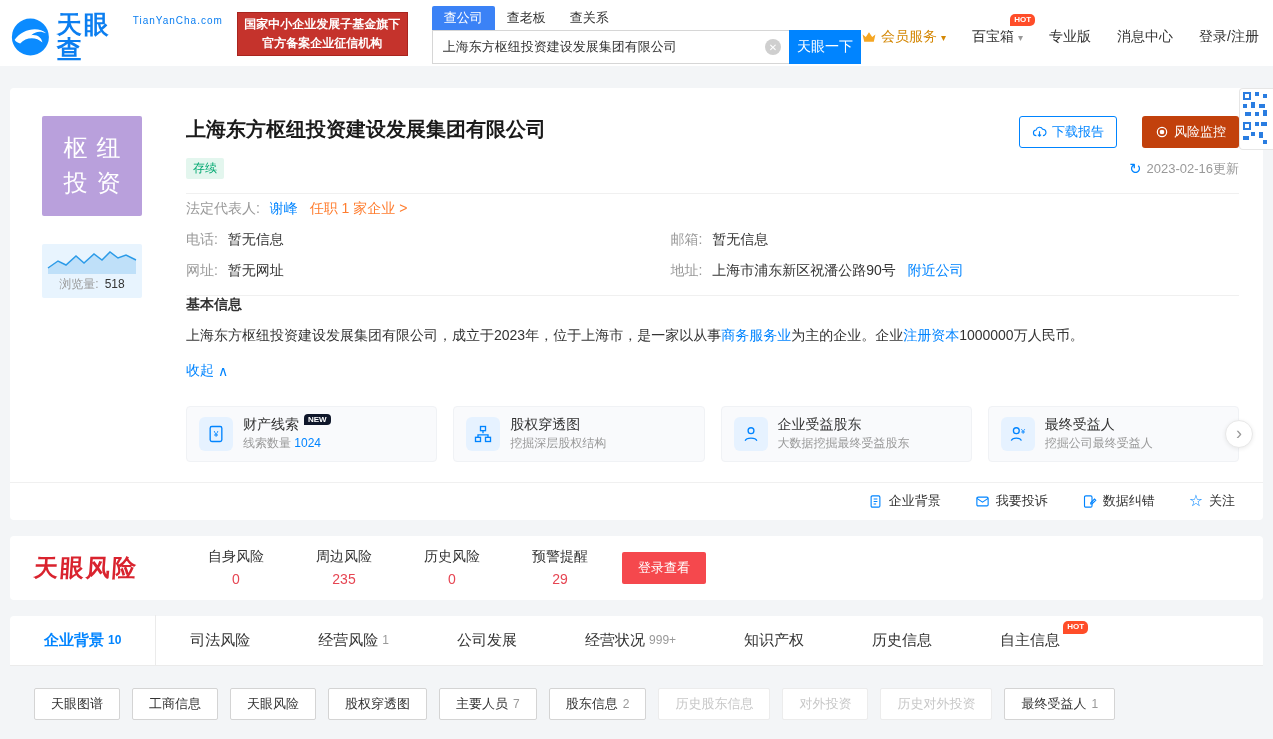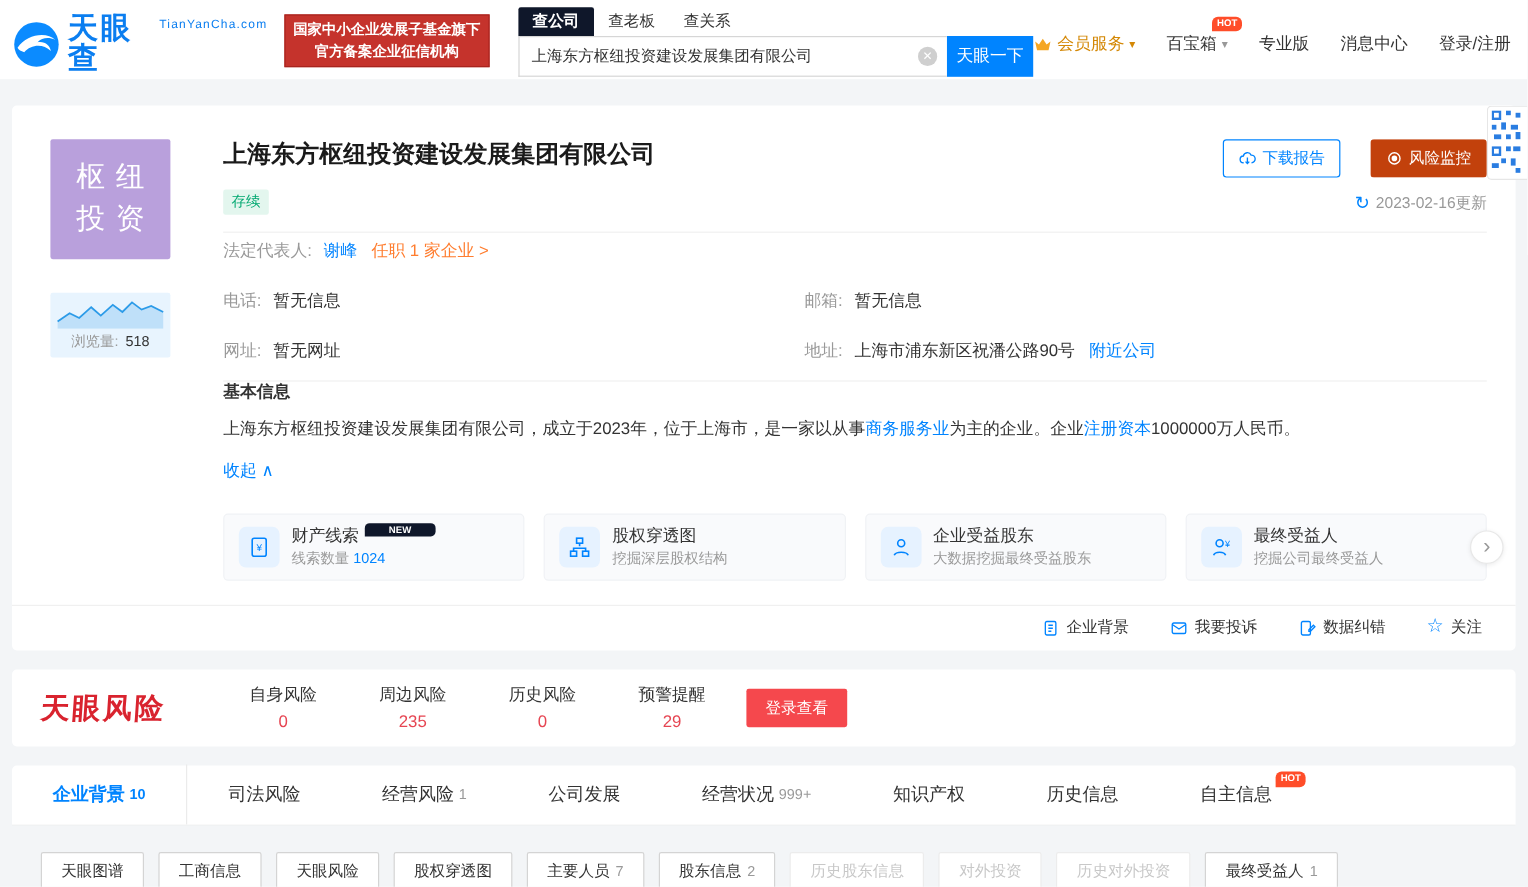--- a/index.html
+++ b/index.html
@@ -15,21 +15,21 @@
   .brand { display:flex; align-items:center; margin-top:12px; cursor:pointer; }
   .brand-icon { width:42px; height:42px; }
   .brand-text { display:flex; flex-direction:row; margin-left:6px; }
   .brand-name { color:#0b7ef0; font-size:25px; font-weight:bold; letter-spacing:2px; line-height:1; }
   .brand-domain { color:#0b7ef0; font-size:10px; letter-spacing:1px; margin-top:3px; }
   .cert { margin:12px 0 0 14px; background:#c5332c; border:1px solid #a8241e; color:#fff; width:176px; height:44px;
           display:flex; flex-direction:column; justify-content:center; align-items:center; font-size:12px; font-weight:bold; line-height:1.6; }
   .search-block { margin:6px 0 0 24px; width:442px; }
   .search-tabs { display:flex; align-items:flex-end; height:24px; }
   .stab { font-size:13px; padding:3px 12px; color:#333; cursor:pointer; }
-  .stab.active { background:#0f172a; color:#fff; border-radius:2px 2px 0 0;font-weight:bold; }
+  .stab.active { background:#3b82f6; color:#fff; border-radius:2px 2px 0 0; }
   .search-row { display:flex; height:34px; }
   .search-input-wrap { position:relative; flex:1; }
   .search-input { width:100%; height:34px; border:1px solid #d6d6d6; border-right:none; padding:0 30px 0 10px; font-size:13px; color:#333; outline:none; font-family:inherit; }
   .clear-icon { position:absolute; right:8px; top:9px; width:16px; height:16px; border-radius:50%; background:#cfcfcf; color:#fff;
                 font-size:10px; display:flex; align-items:center; justify-content:center; cursor:pointer; }
   .search-btn { width:72px; height:34px; background:#0084ff; color:#fff; border:none; font-size:14px; cursor:pointer; font-family:inherit; }
   .top-nav { margin-left:auto; margin-top:28px; display:flex; align-items:center; gap:26px; font-size:14px; }
   .nav-item { cursor:pointer; position:relative; display:flex; align-items:center; gap:4px; color:#333; white-space:nowrap; }
   .nav-member { color:#d48806; }
   .crown-icon { width:16px; height:14px; }
@@ -53,37 +53,37 @@
   .name-row { display:flex; align-items:flex-start; }
   .company-name { font-size:20px; font-weight:bold; color:#1a1a1a; line-height:1.3; }
   .top-btns { margin-left:auto; display:flex; gap:25px; flex-shrink:0; }
   .btn { display:inline-flex; align-items:center; gap:5px; font-size:13px; padding:6px 12px; border-radius:3px; cursor:pointer; border:1px solid transparent; white-space:nowrap; }
   .btn-outline { border-color:#0084ff; color:#0084ff; background:#fff; }
   .btn-solid { background:#c2410c; color:#fff; }
   .badge-row { display:flex; align-items:center; margin-top:10px; }
   .status-badge { background:#e3f6ee; color:#00a870; font-size:12px; padding:2px 7px; border-radius:2px; }
   .update-info { margin-left:auto; font-size:13px; color:#999; display:flex; align-items:center; gap:5px; }
   .refresh-glyph { color:#0084ff; font-size:15px; }
-  .info-grid { margin-top:14px; border-top:1px solid #f0f0f0; padding-top:6px; display:grid; grid-template-columns:46% 54%; row-gap:24px; font-size:14px; }
+  .info-grid { margin-top:14px; border-top:1px solid #f0f0f0; padding-top:6px; display:grid; grid-template-columns:46% 54%; row-gap:13px; font-size:14px; }
   .info-row-full { grid-column:1 / span 2; }
   .lbl { color:#999; margin-right:6px; }
   .link-blue { color:#0084ff; cursor:pointer; }
   .link-orange { color:#ff7d2f; cursor:pointer; margin-left:8px; }
   .basic-info { margin-top:15px; border-top:1px solid #f0f0f0; }
   .basic-title { font-size:14px; font-weight:bold; color:#333; }
   .basic-para { margin-top:10px; font-size:14px; color:#333; line-height:1.7; }
   .collapse-link { display:inline-flex; align-items:center; gap:4px; margin-top:14px; color:#0084ff; font-size:14px; cursor:pointer; }
 
   .feature-row { display:flex; gap:16px; margin:26px 24px 0 176px; position:relative; }
   .feature-card { flex:1; background:#f9fafc; border:1px solid #f0f2f5; border-radius:4px; height:56px; display:flex; align-items:center; padding:0 12px; cursor:pointer; }
   .feature-icon { width:34px; height:34px; background:#e6f2ff; border-radius:6px; display:flex; align-items:center; justify-content:center; margin-right:10px; flex-shrink:0; }
   .feature-icon svg { width:20px; height:20px; }
   .fc-text { min-width:0; }
   .fc-title { font-size:14px; color:#333; display:flex; align-items:center; gap:5px; }
-  .new-badge { background:#0f172a; color:#fff; font-size:8px; font-weight:bold; padding:1px 20px; border-radius:4px 4px 4px 0; position:relative; top:-5px; }
+  .new-badge { background:#0f172a; color:#fff; font-size:8px; font-weight:bold; padding:1px 4px; border-radius:4px 4px 4px 0; position:relative; top:-5px; }
   .fc-desc { font-size:12px; color:#999; margin-top:3px; white-space:nowrap; overflow:hidden; }
   .fc-count { color:#0084ff; }
   .carousel-next { position:absolute; right:-14px; top:14px; width:28px; height:28px; border-radius:50%; background:#fff;
                    border:1px solid #e8e8e8; box-shadow:0 1px 4px rgba(0,0,0,.08); color:#999; font-size:18px;
                    display:flex; align-items:center; justify-content:center; cursor:pointer; }
   .action-row { margin-top:20px; border-top:1px solid #f0f0f0; height:38px; display:flex; justify-content:flex-end; align-items:center; gap:34px; padding-right:28px; }
   .action-link { display:flex; align-items:center; gap:6px; font-size:13px; color:#333; cursor:pointer; }
   .action-link svg { width:15px; height:15px; }
   .star-glyph { color:#0084ff; font-size:16px; line-height:1; }
 

